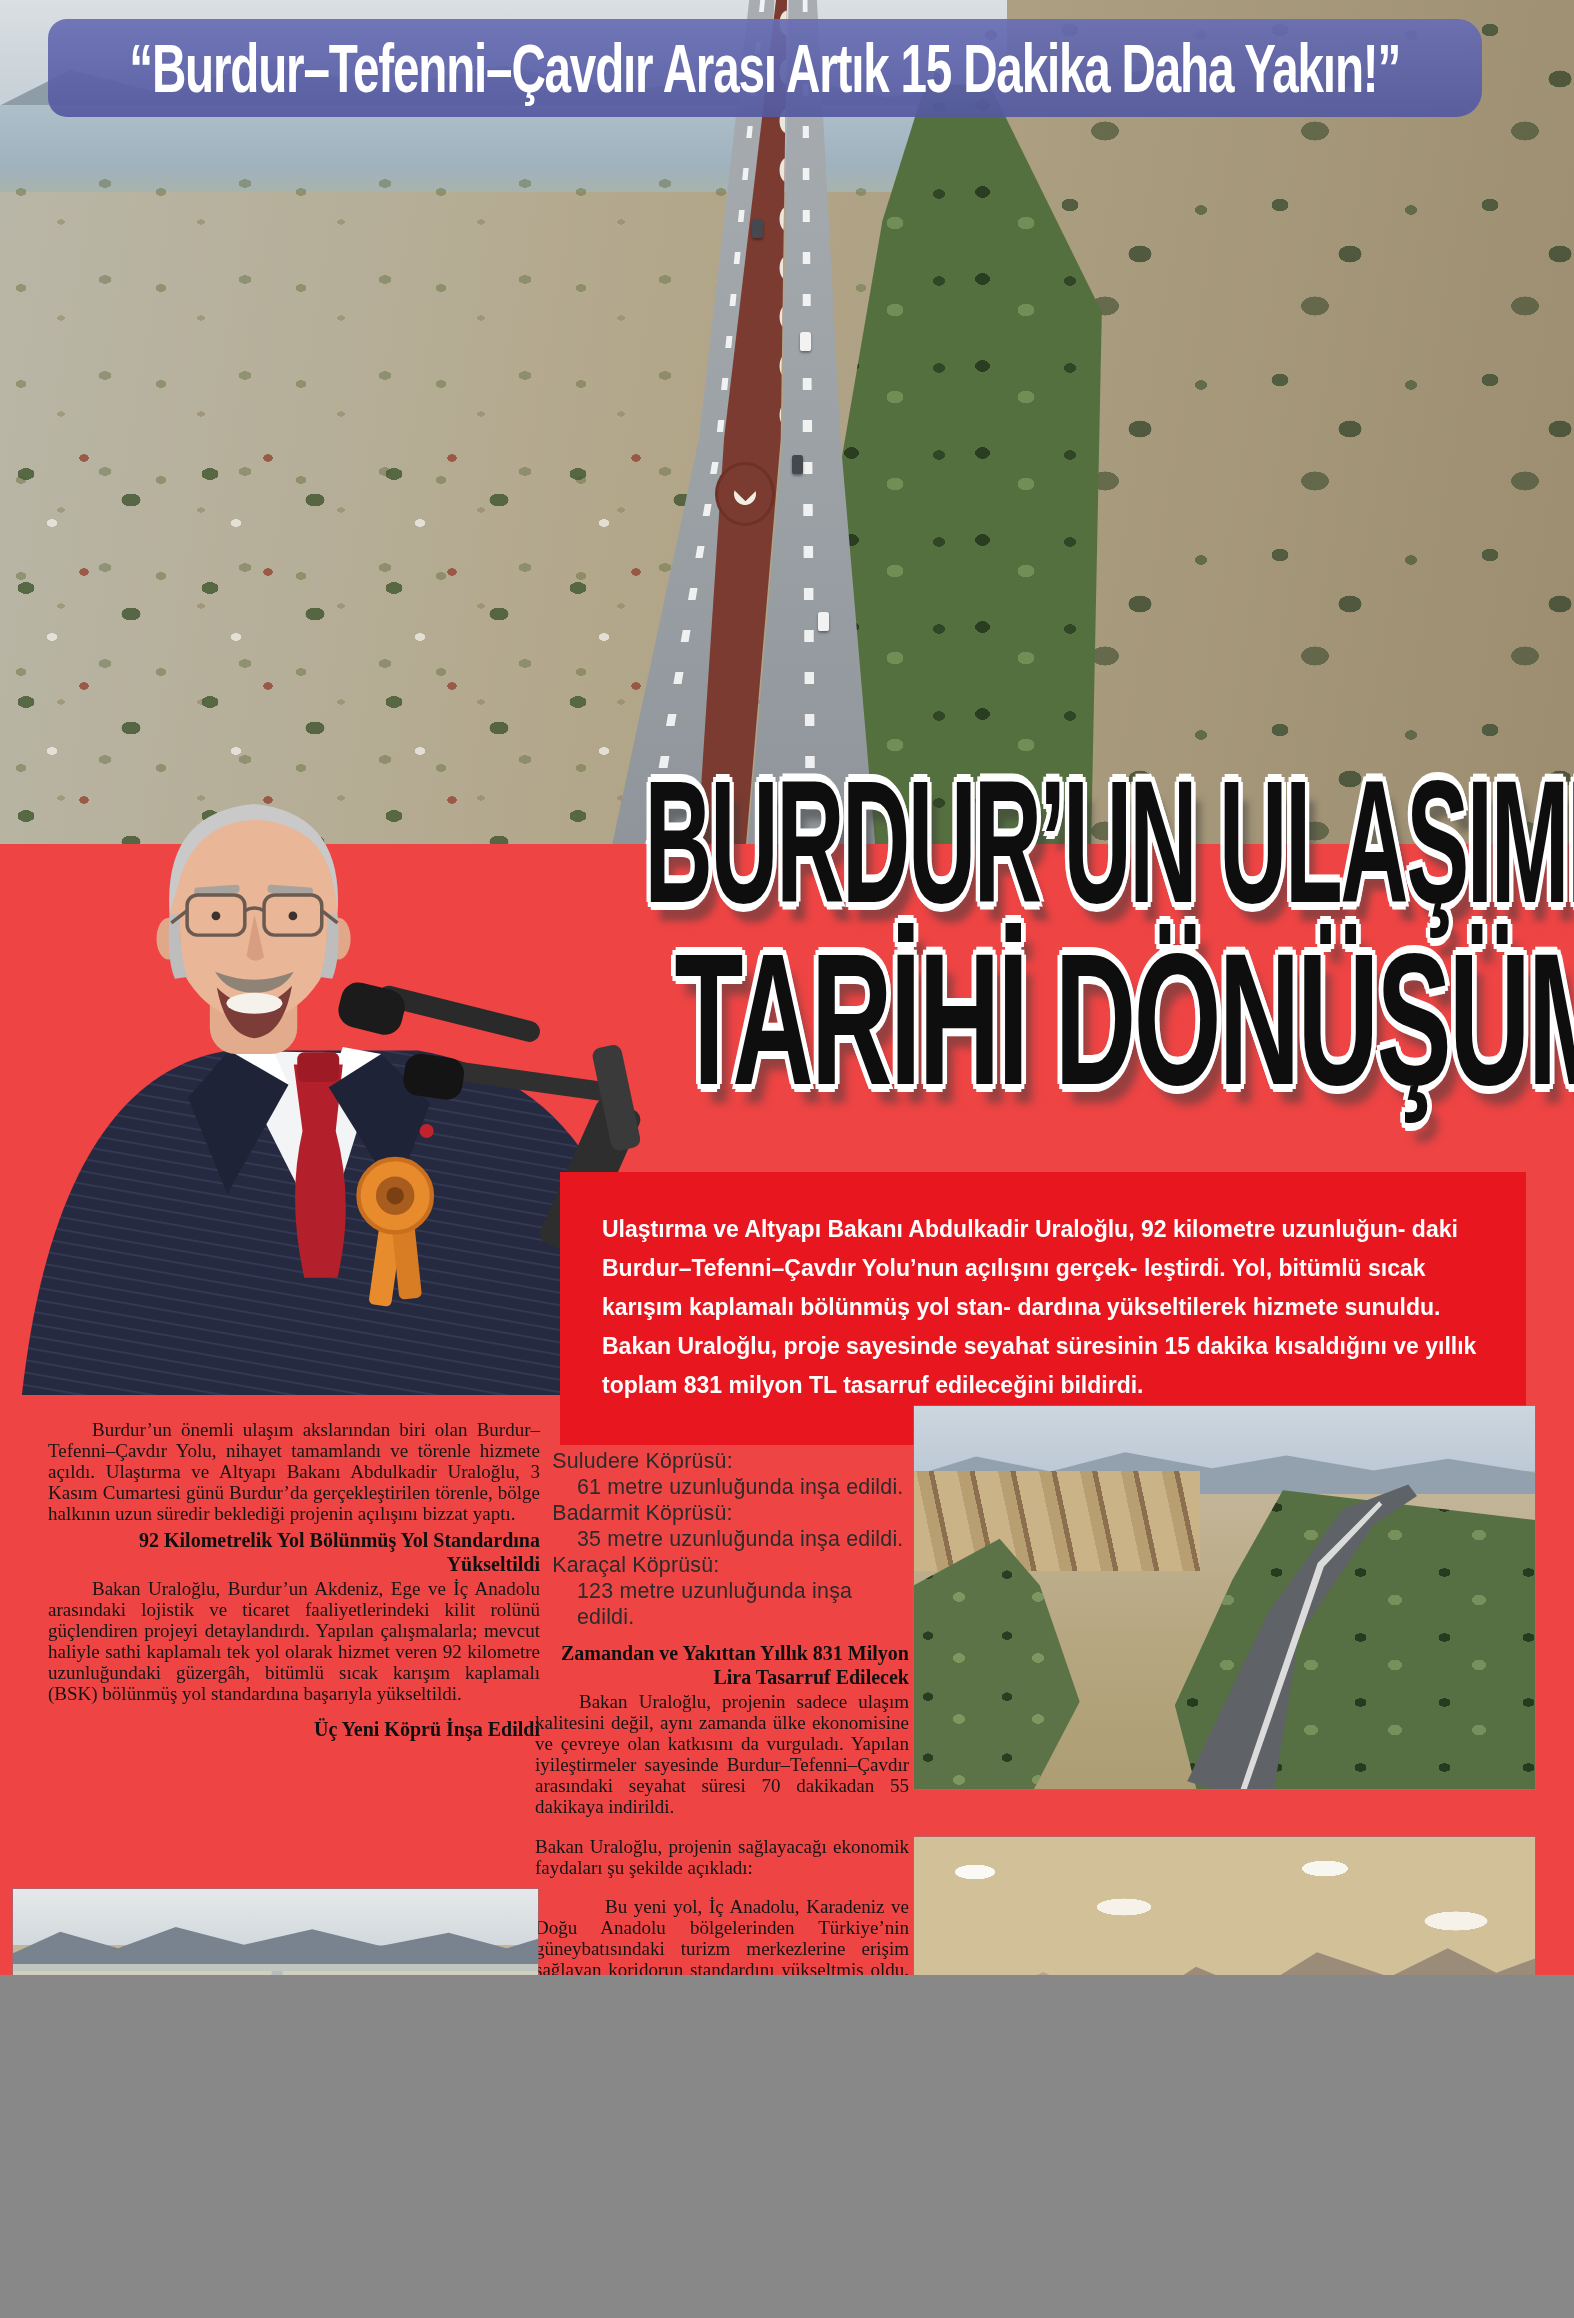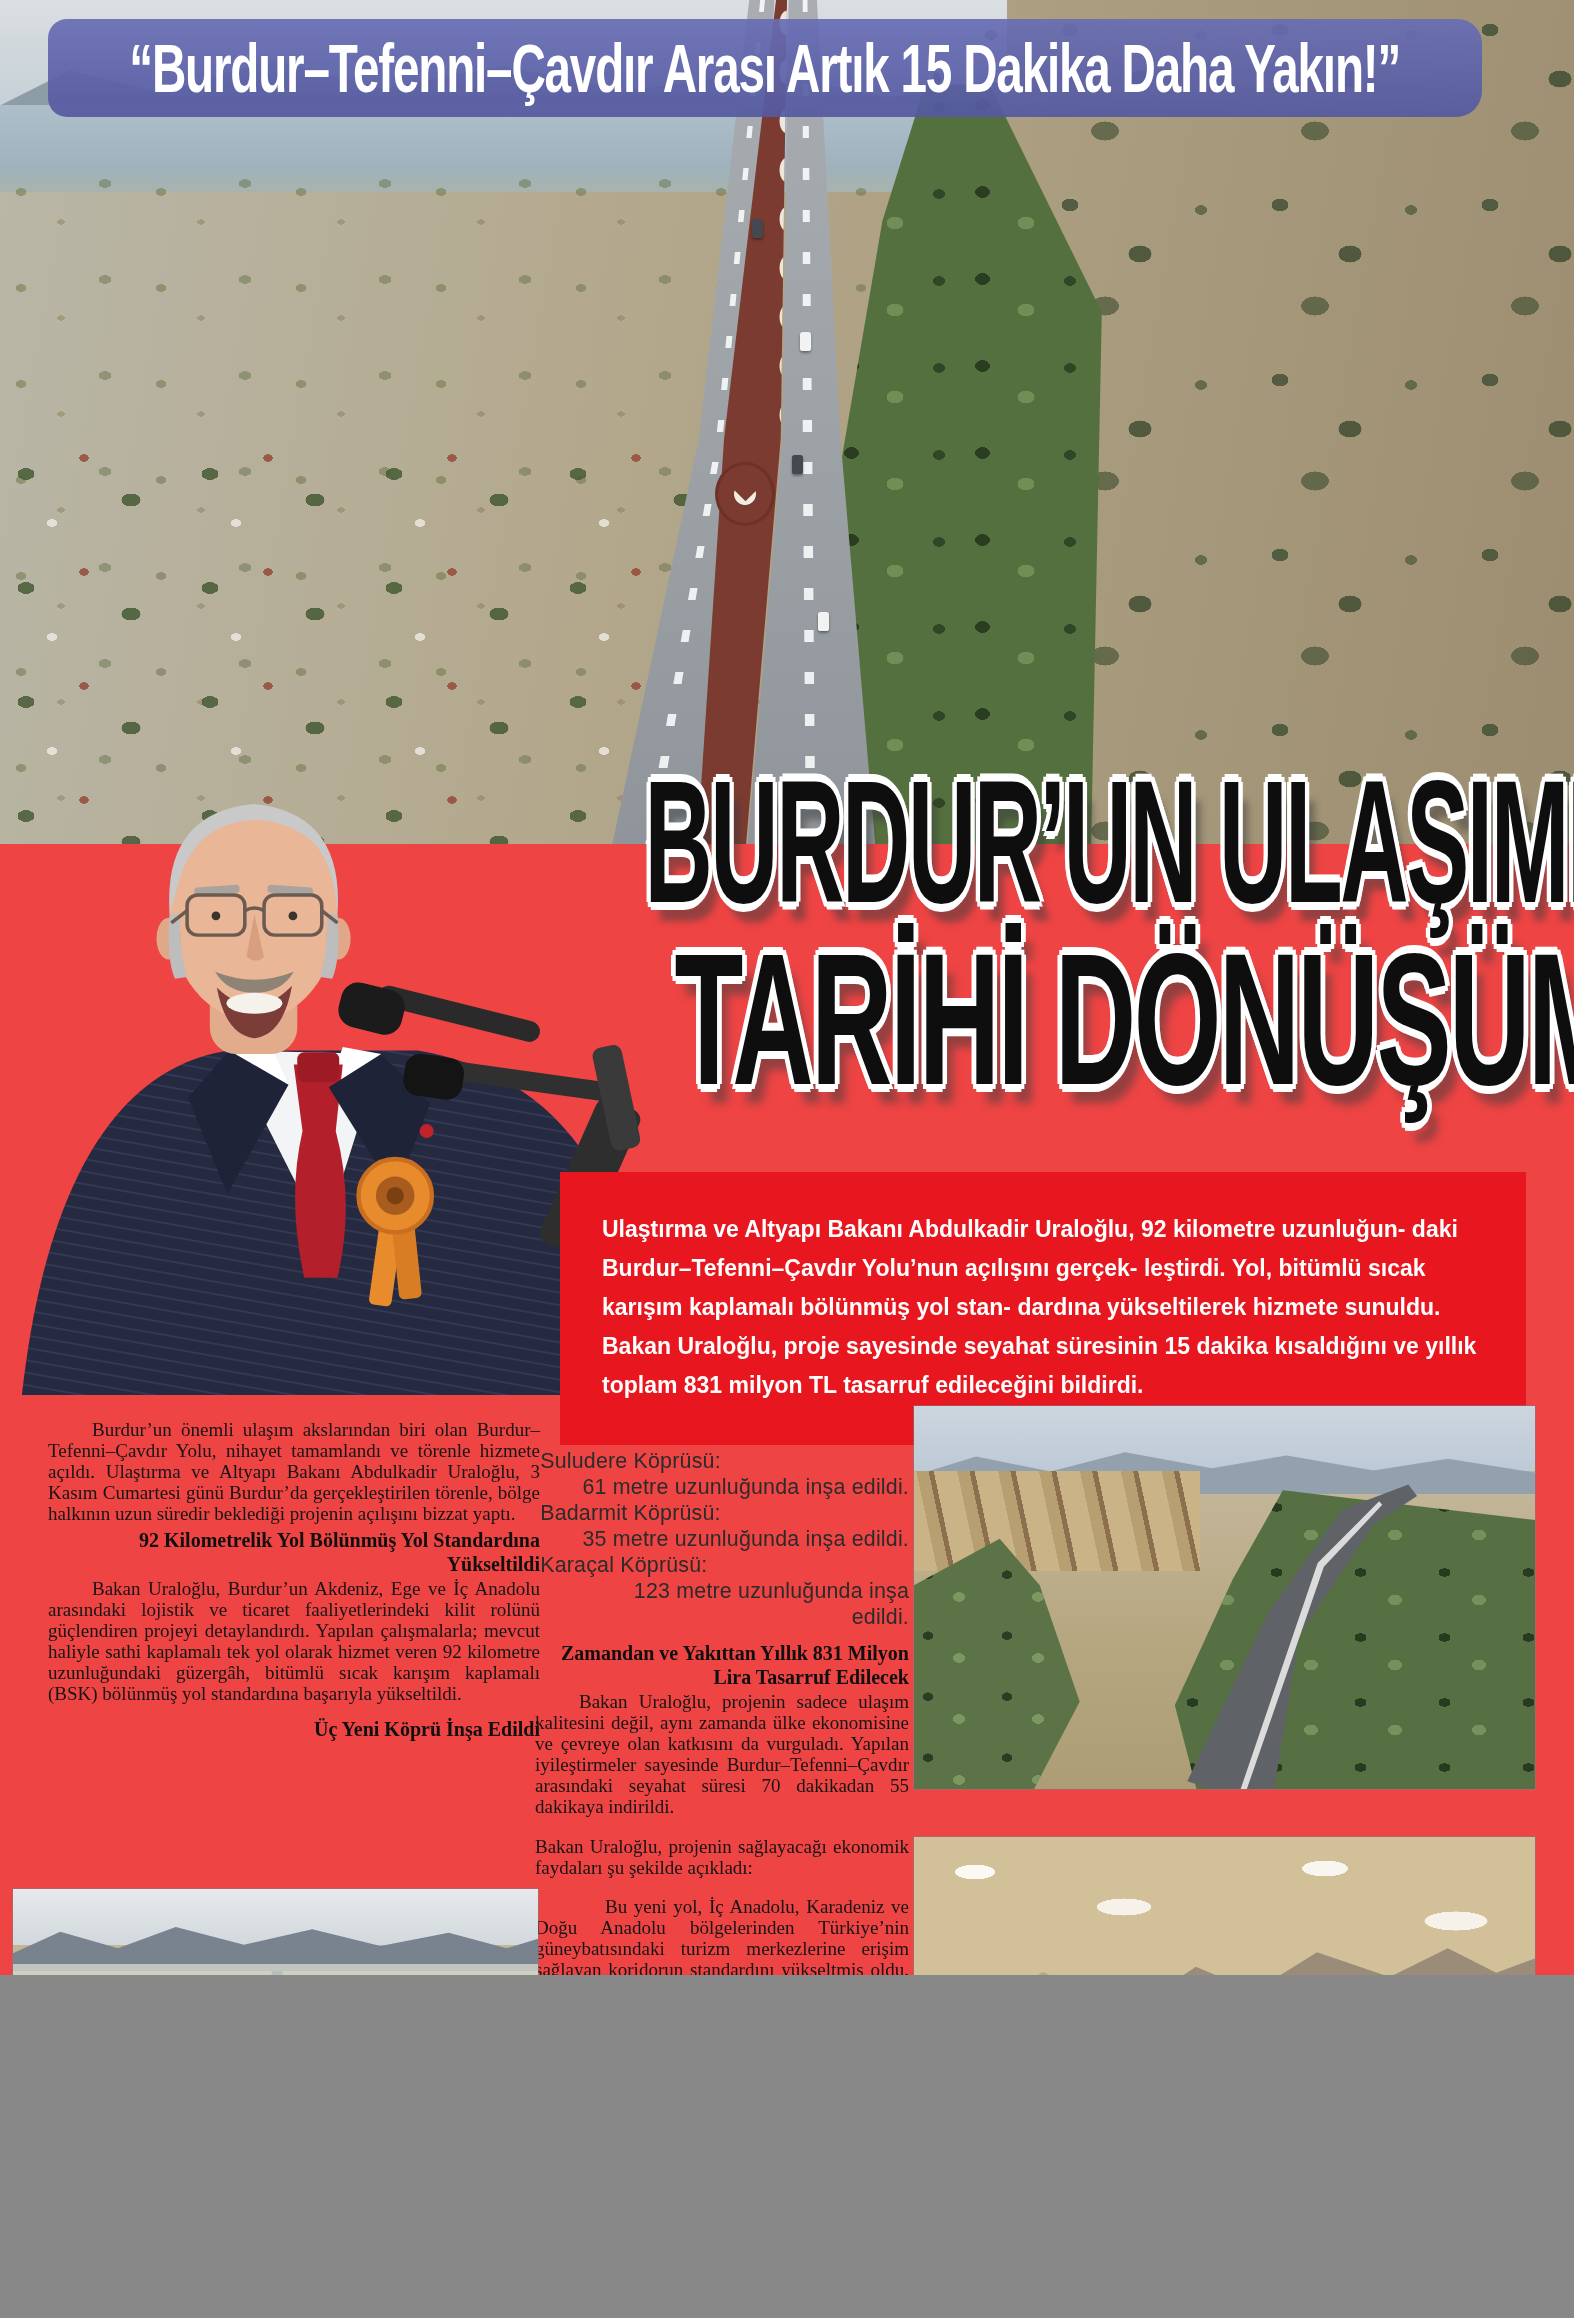--- a/index.html
+++ b/index.html
@@ -92,22 +92,22 @@
   
   .col1{position:absolute;left:48px;top:1419px;width:492px;}
   .col2{position:absolute;left:535px;top:1448px;width:374px;}
   .col1 p,.col2 p{margin:0;font-size:19px;line-height:21px;text-align:justify;color:#151515;}
   .col1 p.ind,.col2 p.ind{text-indent:44px;}
   .col1 h3,.col2 h3{margin:5.2px 0 1.7px 0;font-size:20px;line-height:23.6px;font-weight:bold;color:#101010;text-align:right;}
   .col1 h3.ind{text-indent:56px;}
   .col2 h3{margin-top:8.7px;}
   .bridges{font-family:"Liberation Sans",sans-serif;color:#2b2b2b;font-size:21.4px;line-height:26px;
         letter-spacing:0.2px;margin-bottom:12.2px;}
-  .bridges .bname{padding-left:5.2px;}
-  .bridges .blen{padding-left:42px;text-align:right;}
+  .bridges .bname{padding-left:5.2px;margin-left:12px;}
+  .bridges .blen{padding-left:42px;}
   .quote{margin:7px 0 8.7px 0 !important;padding-left:49px;padding-right:12.2px;text-indent:23px;}
   .p-after-quote{text-indent:70px !important;}
   .footerline{margin-top:19px;display:flex;align-items:center;justify-content:center;gap:10.5px;
         font-family:"Liberation Sans",sans-serif;font-size:23.6px;color:#111;letter-spacing:0.9px;}
   .footerline .sq{width:19px;height:19px;background:#111;display:inline-block;}
 
   
   .photo{position:absolute;overflow:hidden;box-shadow:0 0 0 0.9px rgba(120,130,140,.55);}
   
   .ph1{left:914px;top:1406px;width:621px;height:383px;background:linear-gradient(180deg,#c3b598 22%,#b7a781 60%,#ac9d74 100%);}

